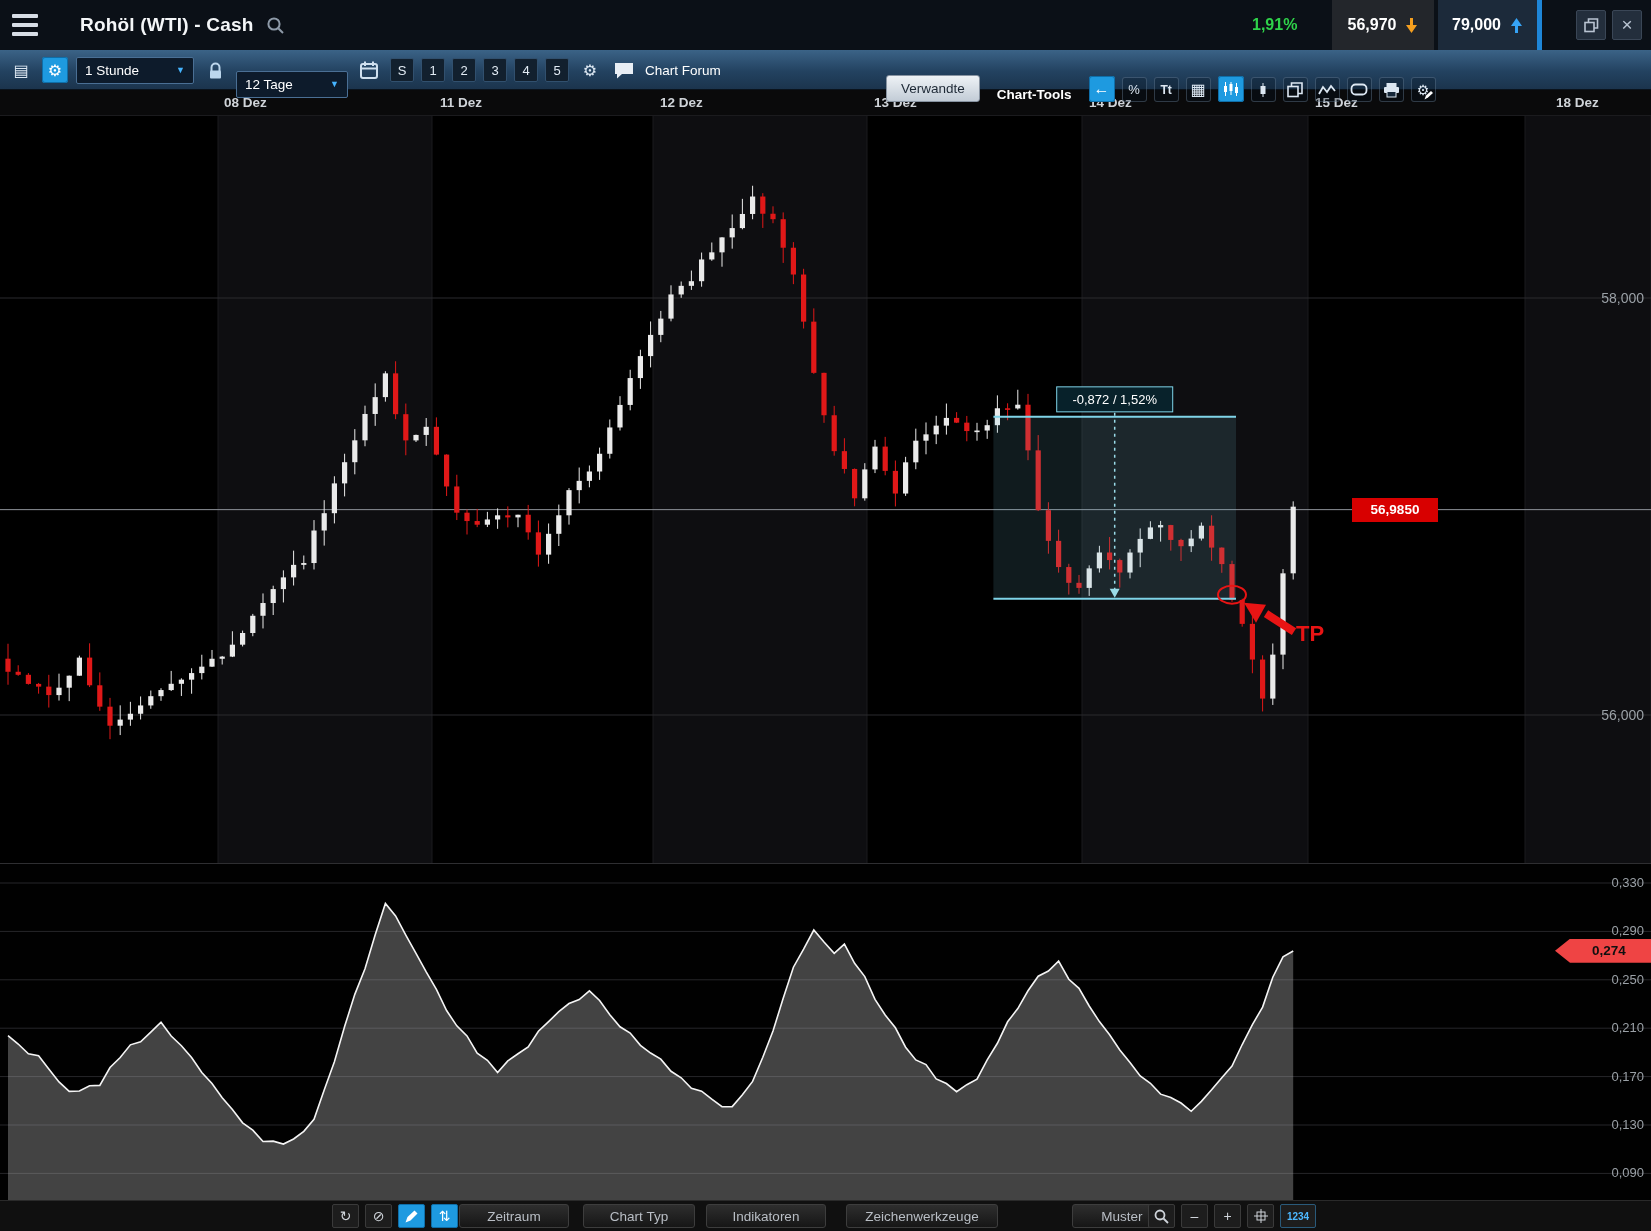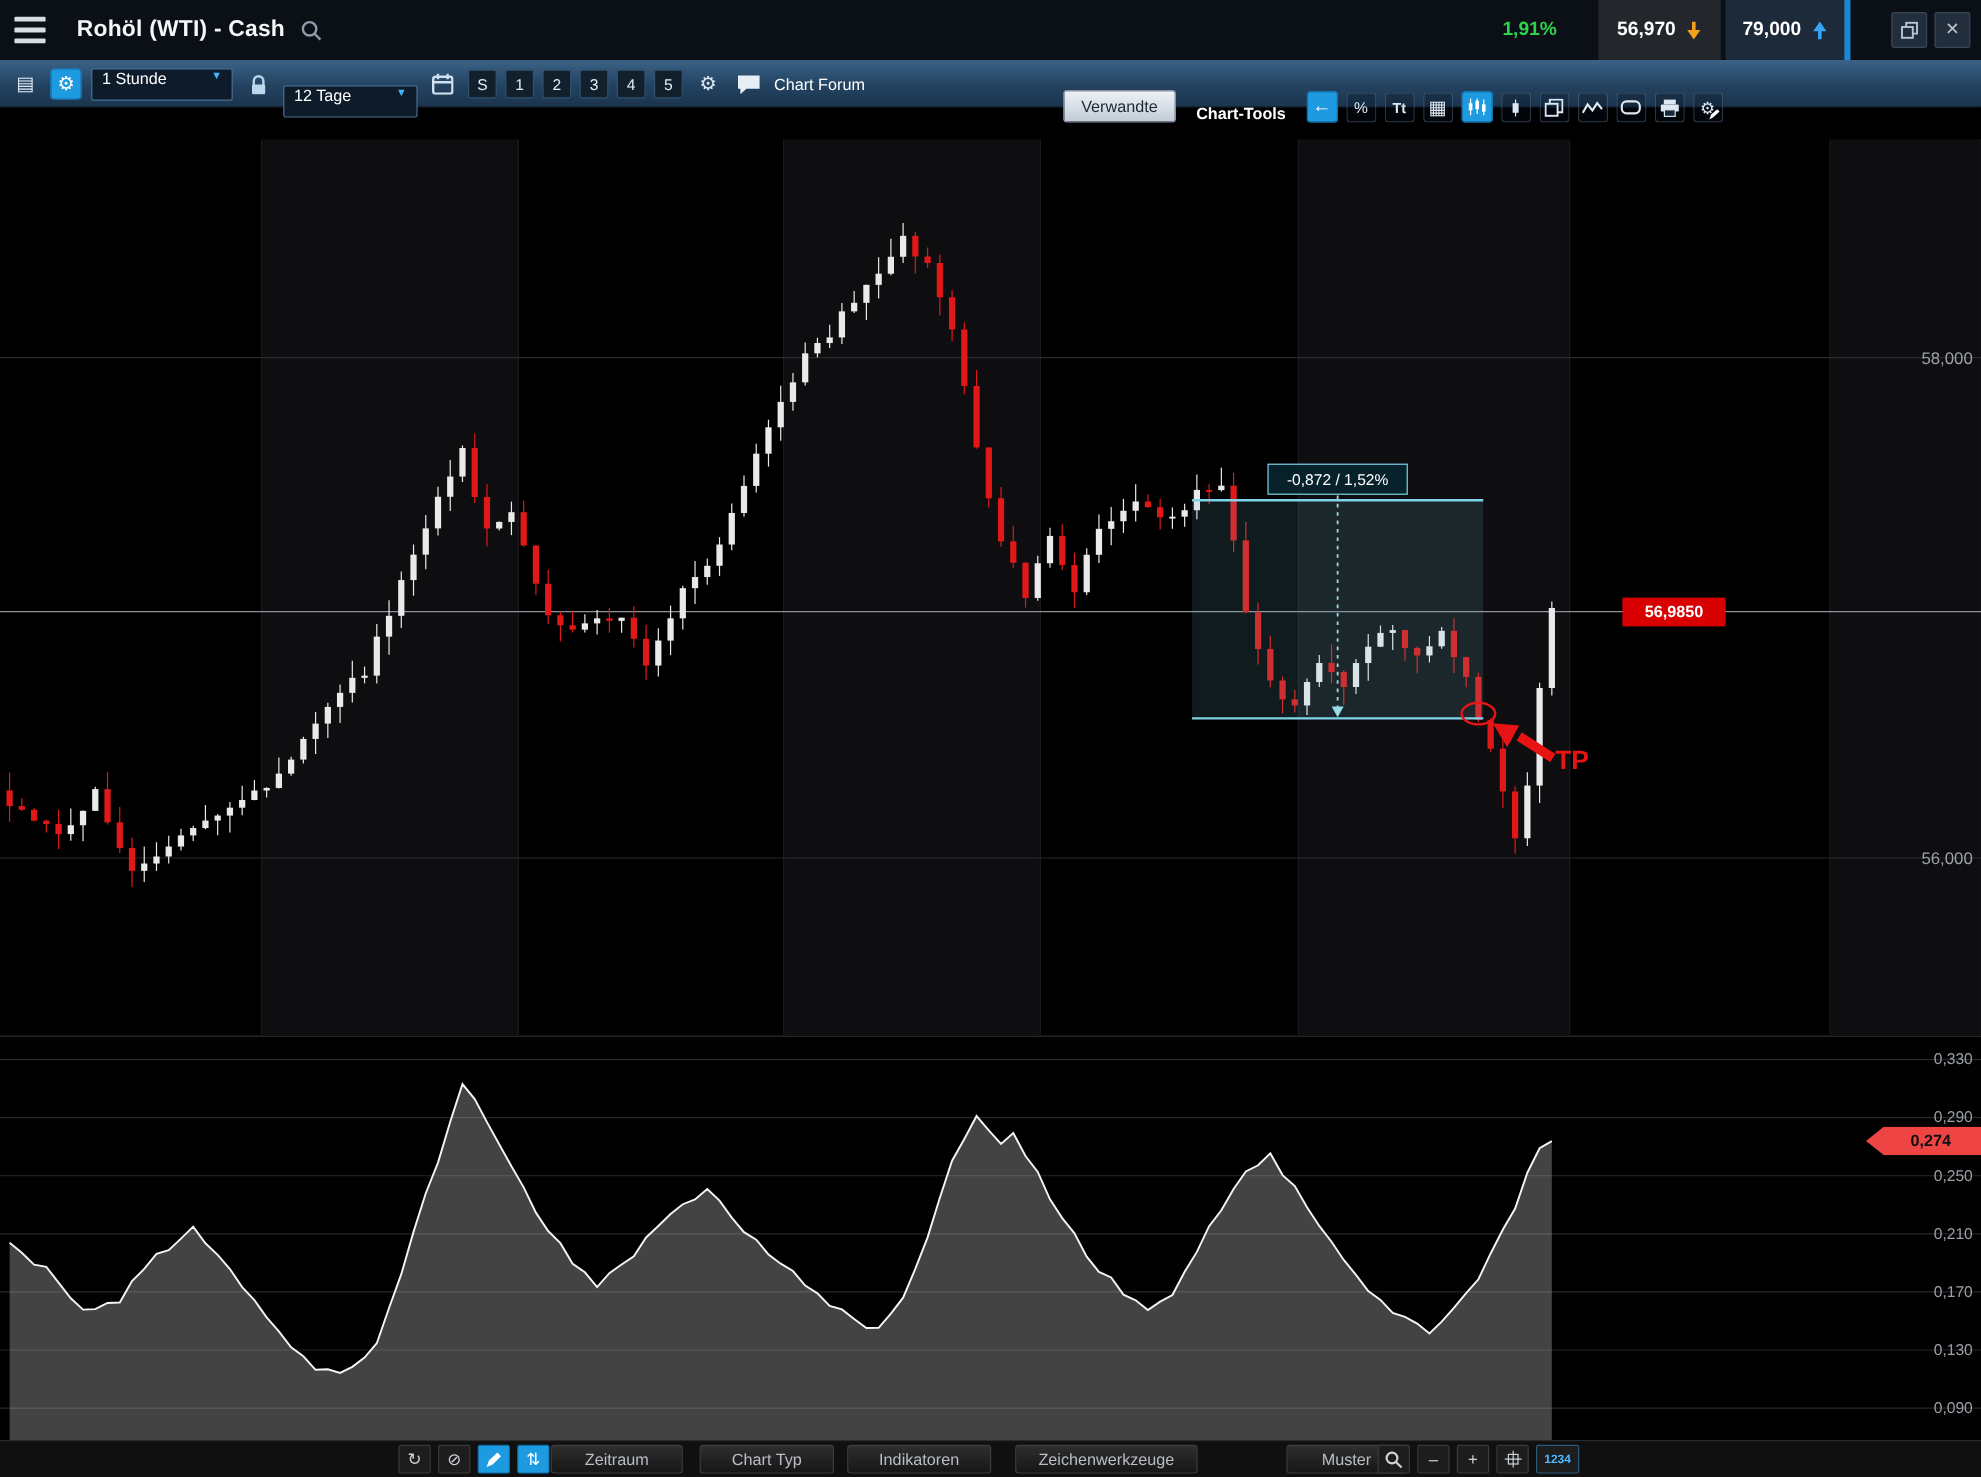--- a/index.html
+++ b/index.html
@@ -3,37 +3,37 @@
 <meta charset="utf-8">
 <style>
   *{margin:0;padding:0;box-sizing:border-box;}
   html,body{width:1651px;height:1231px;background:#000;font-family:"Liberation Sans",sans-serif;overflow:hidden;}
   #app{position:relative;width:1651px;height:1231px;background:#000;}
 
   
   #topbar{position:absolute;top:0;left:0;width:100%;height:50px;background:#0b1017;display:flex;align-items:center;z-index:20;}
   .hamburger{width:48px;height:50px;display:flex;flex-direction:column;justify-content:center;gap:5px;padding-left:12px;cursor:pointer;}
   .hamburger span{display:block;width:26px;height:4px;background:#d8dee6;border-radius:1px;}
-  .title{margin-left:16px;font-size:19px;font-weight:bold;color:#f4f6f8;letter-spacing:.2px;}
+  .title{margin-left:32px;font-size:19px;font-weight:bold;color:#f4f6f8;letter-spacing:.2px;}
   .search-wrap{margin-left:12px;display:flex;align-items:center;}
   .change{position:absolute;left:1252px;top:0;height:50px;display:flex;align-items:center;color:#2fd24a;font-weight:bold;font-size:16px;}
   .pricebox{position:absolute;top:0;height:50px;display:flex;align-items:center;justify-content:center;gap:9px;font-size:16px;font-weight:bold;color:#fff;cursor:pointer;}
   #sellbox{left:1332px;width:102px;background:#23262b;}
   #buybox{left:1438px;width:104px;background:#1c2a3a;border-right:5px solid #1e86d8;}
   .win-btn{position:absolute;top:10px;width:30px;height:30px;background:#232e3c;border:1px solid #3a4656;border-radius:2px;display:flex;align-items:center;justify-content:center;color:#b9c4d2;font-size:19px;cursor:pointer;}
   #restore-btn{left:1576px;}
   #close-btn{left:1612px;}
 
   
   #toolbar{position:absolute;top:50px;left:0;width:100%;height:40px;background:linear-gradient(#3b6387,#234260 55%,#1b344d);border-bottom:1px solid #0a131d;z-index:19;}
   .tb-left{position:absolute;left:0;top:0;height:40px;display:flex;align-items:center;gap:8px;padding-left:8px;}
   .icon-btn{width:26px;height:26px;display:flex;align-items:center;justify-content:center;border-radius:3px;color:#dce7f2;font-size:16px;cursor:pointer;flex:none;}
   .icon-btn.blue{background:#1e9ae0;color:#fff;box-shadow:inset 0 0 0 1px #0f6ea8;}
   .icon-btn.flat{background:rgba(8,20,34,.30);box-shadow:inset 0 0 0 1px rgba(150,180,210,.28);width:25px;height:25px;}
-  .select{height:27px;background:#0d1b2b;border:1px solid #4a6f94;border-radius:2px;color:#fff;font-size:13.5px;display:flex;align-items:flex-start;padding:0 8px;gap:16px;cursor:pointer;}
+  .select{height:27px;background:#0d1b2b;border:1px solid #4a6f94;border-radius:2px;color:#fff;font-size:13.5px;display:flex;align-items:center;padding:0 8px;gap:16px;cursor:pointer;}
   .select .caret{color:#45b4ff;font-size:9px;}
   .speed{display:flex;gap:7px;}
   .sq-btn{width:24px;height:24px;background:#12202e;border:1px solid #31506e;border-radius:2px;color:#e2ebf4;font-size:13px;display:flex;align-items:center;justify-content:center;cursor:pointer;}
   .tb-label{color:#fff;font-size:13.5px;cursor:pointer;}
   .tb-right{position:absolute;left:886px;top:0;height:52px;display:flex;align-items:flex-end;gap:7px;}
   .btn-light{height:27px;padding:0 14px;background:linear-gradient(#eef2f6,#c2ccd6);border:1px solid #8894a2;border-radius:3px;color:#1d2835;font-size:13.5px;display:flex;align-items:center;cursor:pointer;}
   .chart-tools{color:#fff;font-size:13.5px;font-weight:bold;padding:0 10px;}
   .tt{font-size:12px;font-weight:bold;}
 
   
@@ -217,20 +217,29 @@
         </svg>
       </div>
       <div class="icon-btn flat">
         <span style="position:relative;font-size:14px;">⚙<svg width="9" height="9" style="position:absolute;right:-4px;bottom:-2px;">
               <path d="M0.5 8.5l1.5-4L7 0l2 2-5 4.5z" fill="#fff"></path>
             </svg></span>
       </div>
     </div>
   </div>
 
+  <div id="daterow">
+    <span class="date-label" style="left:224px">08 Dez</span>
+    <span class="date-label" style="left:440px">11 Dez</span>
+    <span class="date-label" style="left:660px">12 Dez</span>
+    <span class="date-label" style="left:874px">13 Dez</span>
+    <span class="date-label" style="left:1089px">14 Dez</span>
+    <span class="date-label" style="left:1315px">15 Dez</span>
+    <span class="date-label" style="left:1556px">18 Dez</span>
+  </div>
 
   <div id="mainchart">
     <svg id="main-svg" width="1651" height="747">
         <rect x="218" y="0" width="214" height="747" fill="#0e0e11"></rect>
         <rect x="653" y="0" width="214" height="747" fill="#0e0e11"></rect>
         <rect x="1082" y="0" width="226" height="747" fill="#0e0e11"></rect>
         <rect x="1525" y="0" width="126" height="747" fill="#0e0e11"></rect>
         <line x1="218" y1="0" x2="218" y2="747" stroke="#1a1a1e" stroke-width="1"></line>
         <line x1="432" y1="0" x2="432" y2="747" stroke="#1a1a1e" stroke-width="1"></line>
         <line x1="653" y1="0" x2="653" y2="747" stroke="#1a1a1e" stroke-width="1"></line>

